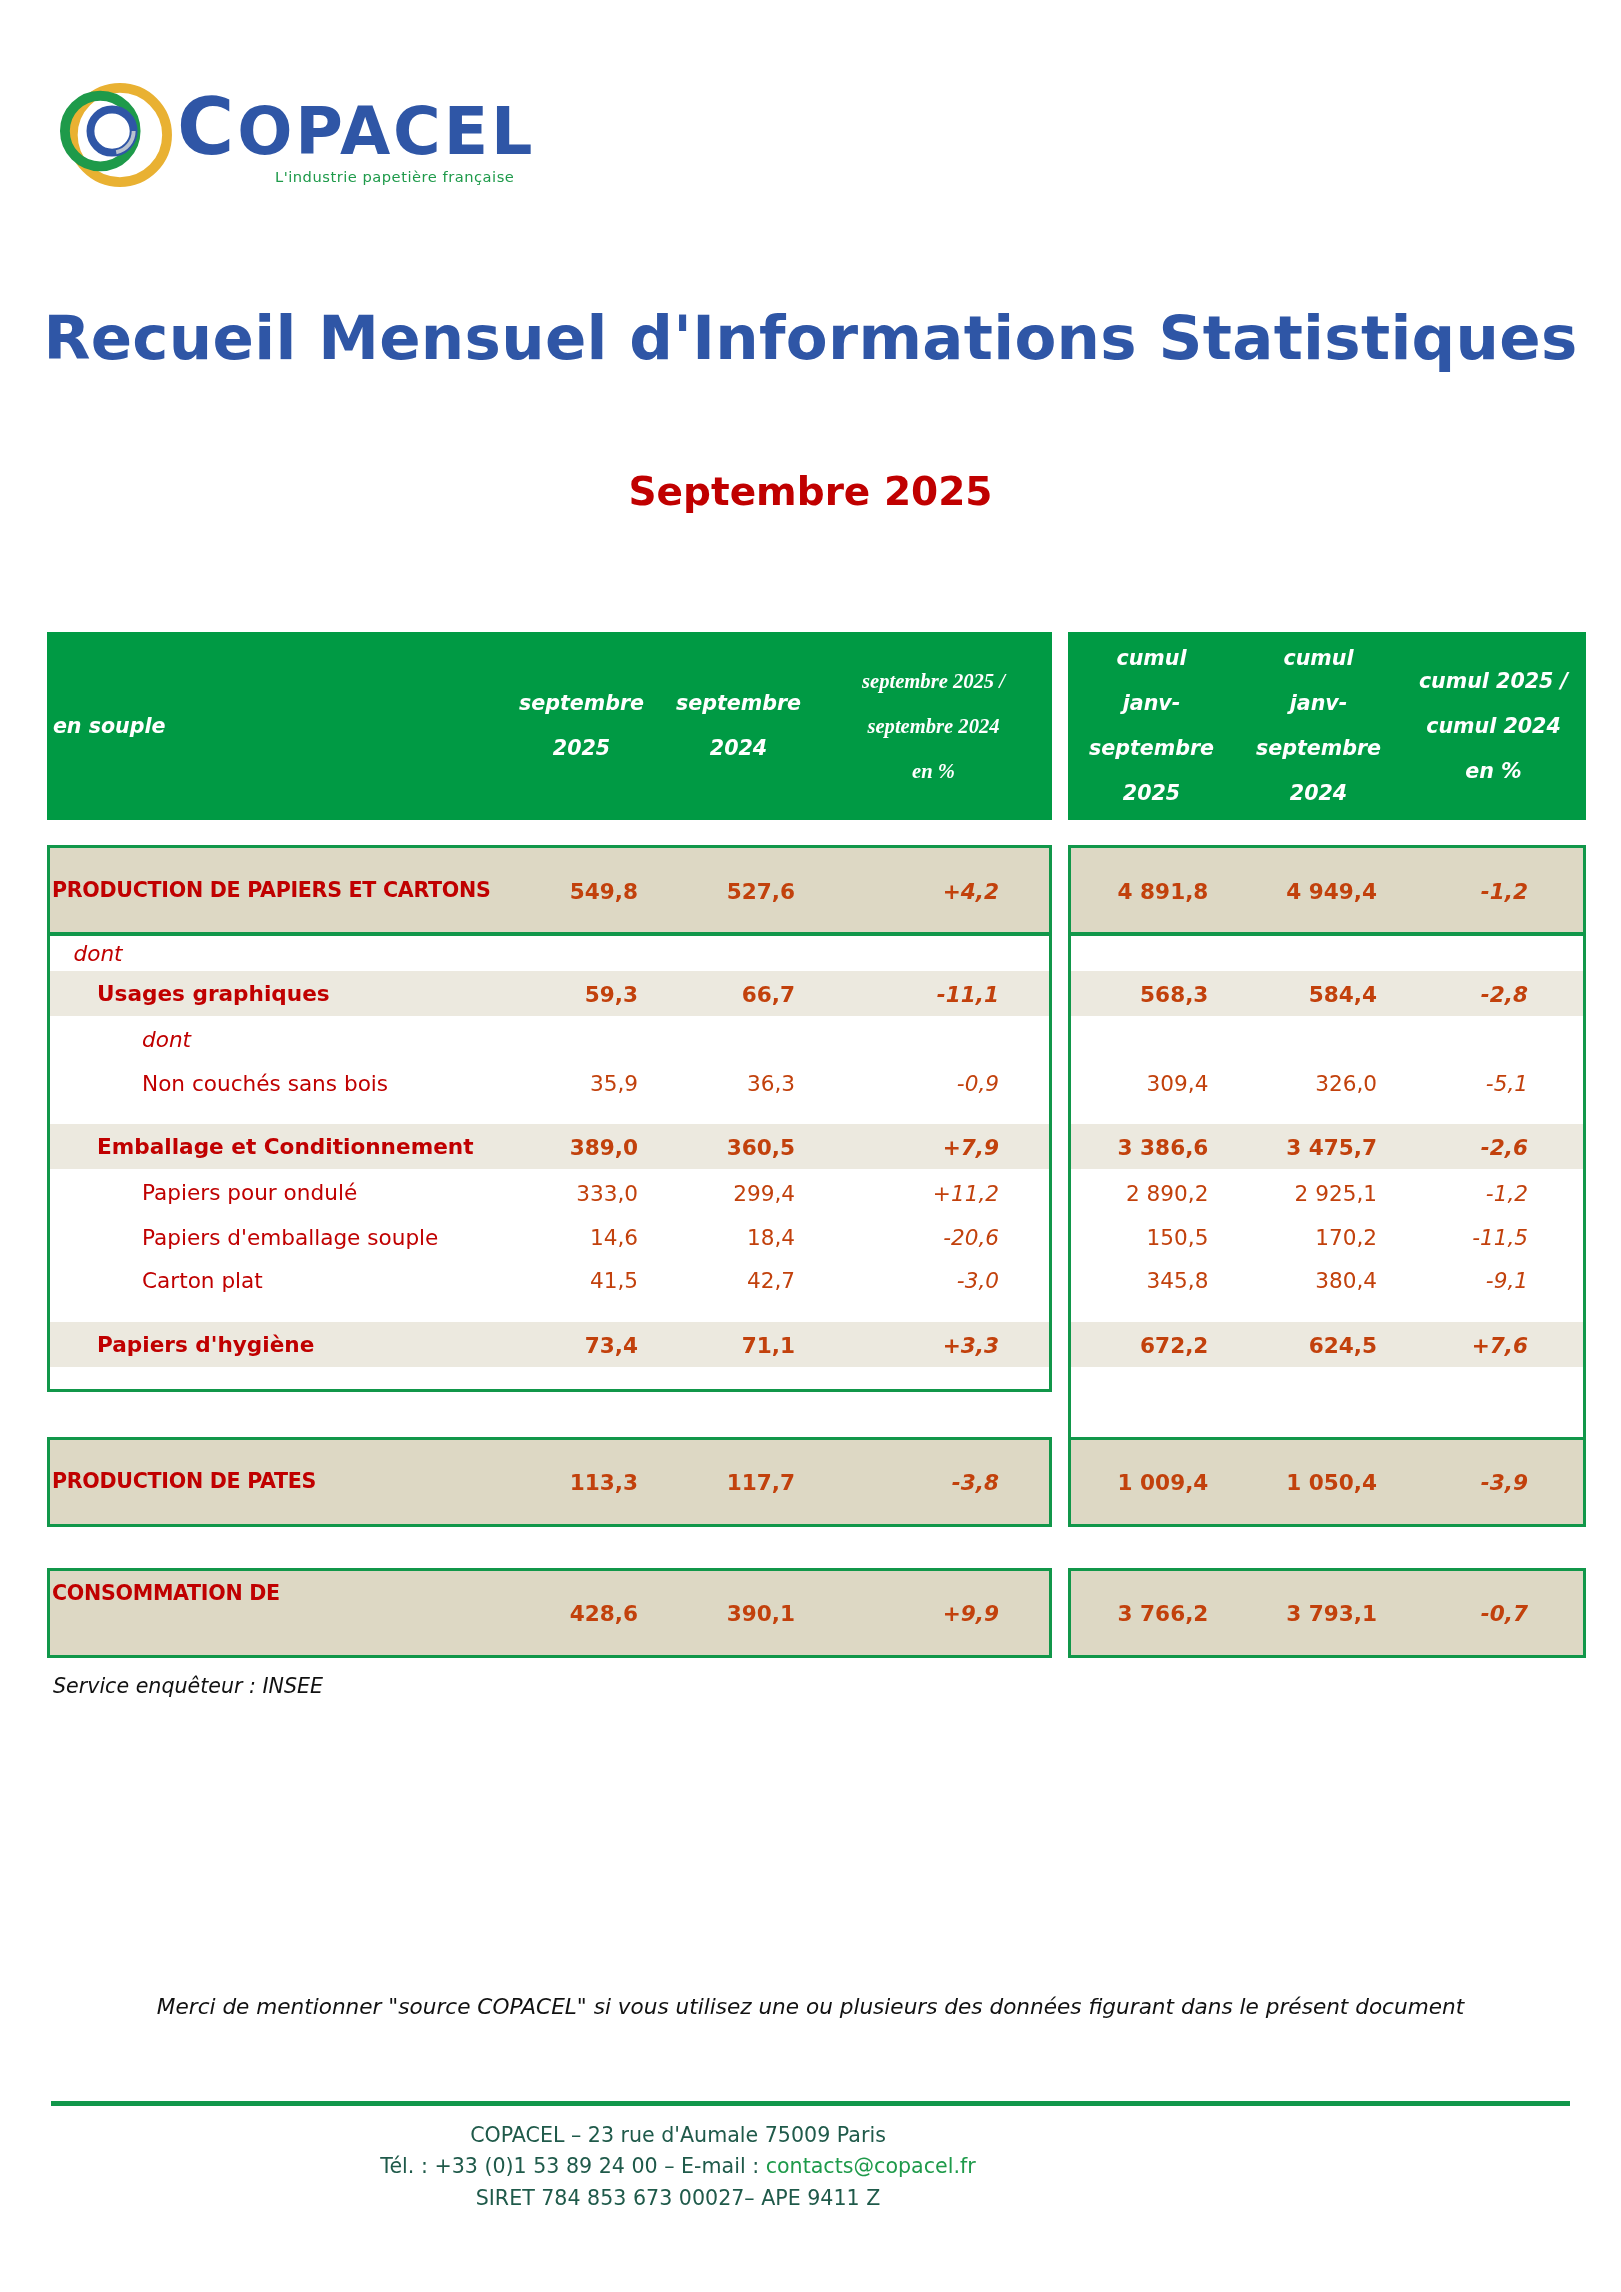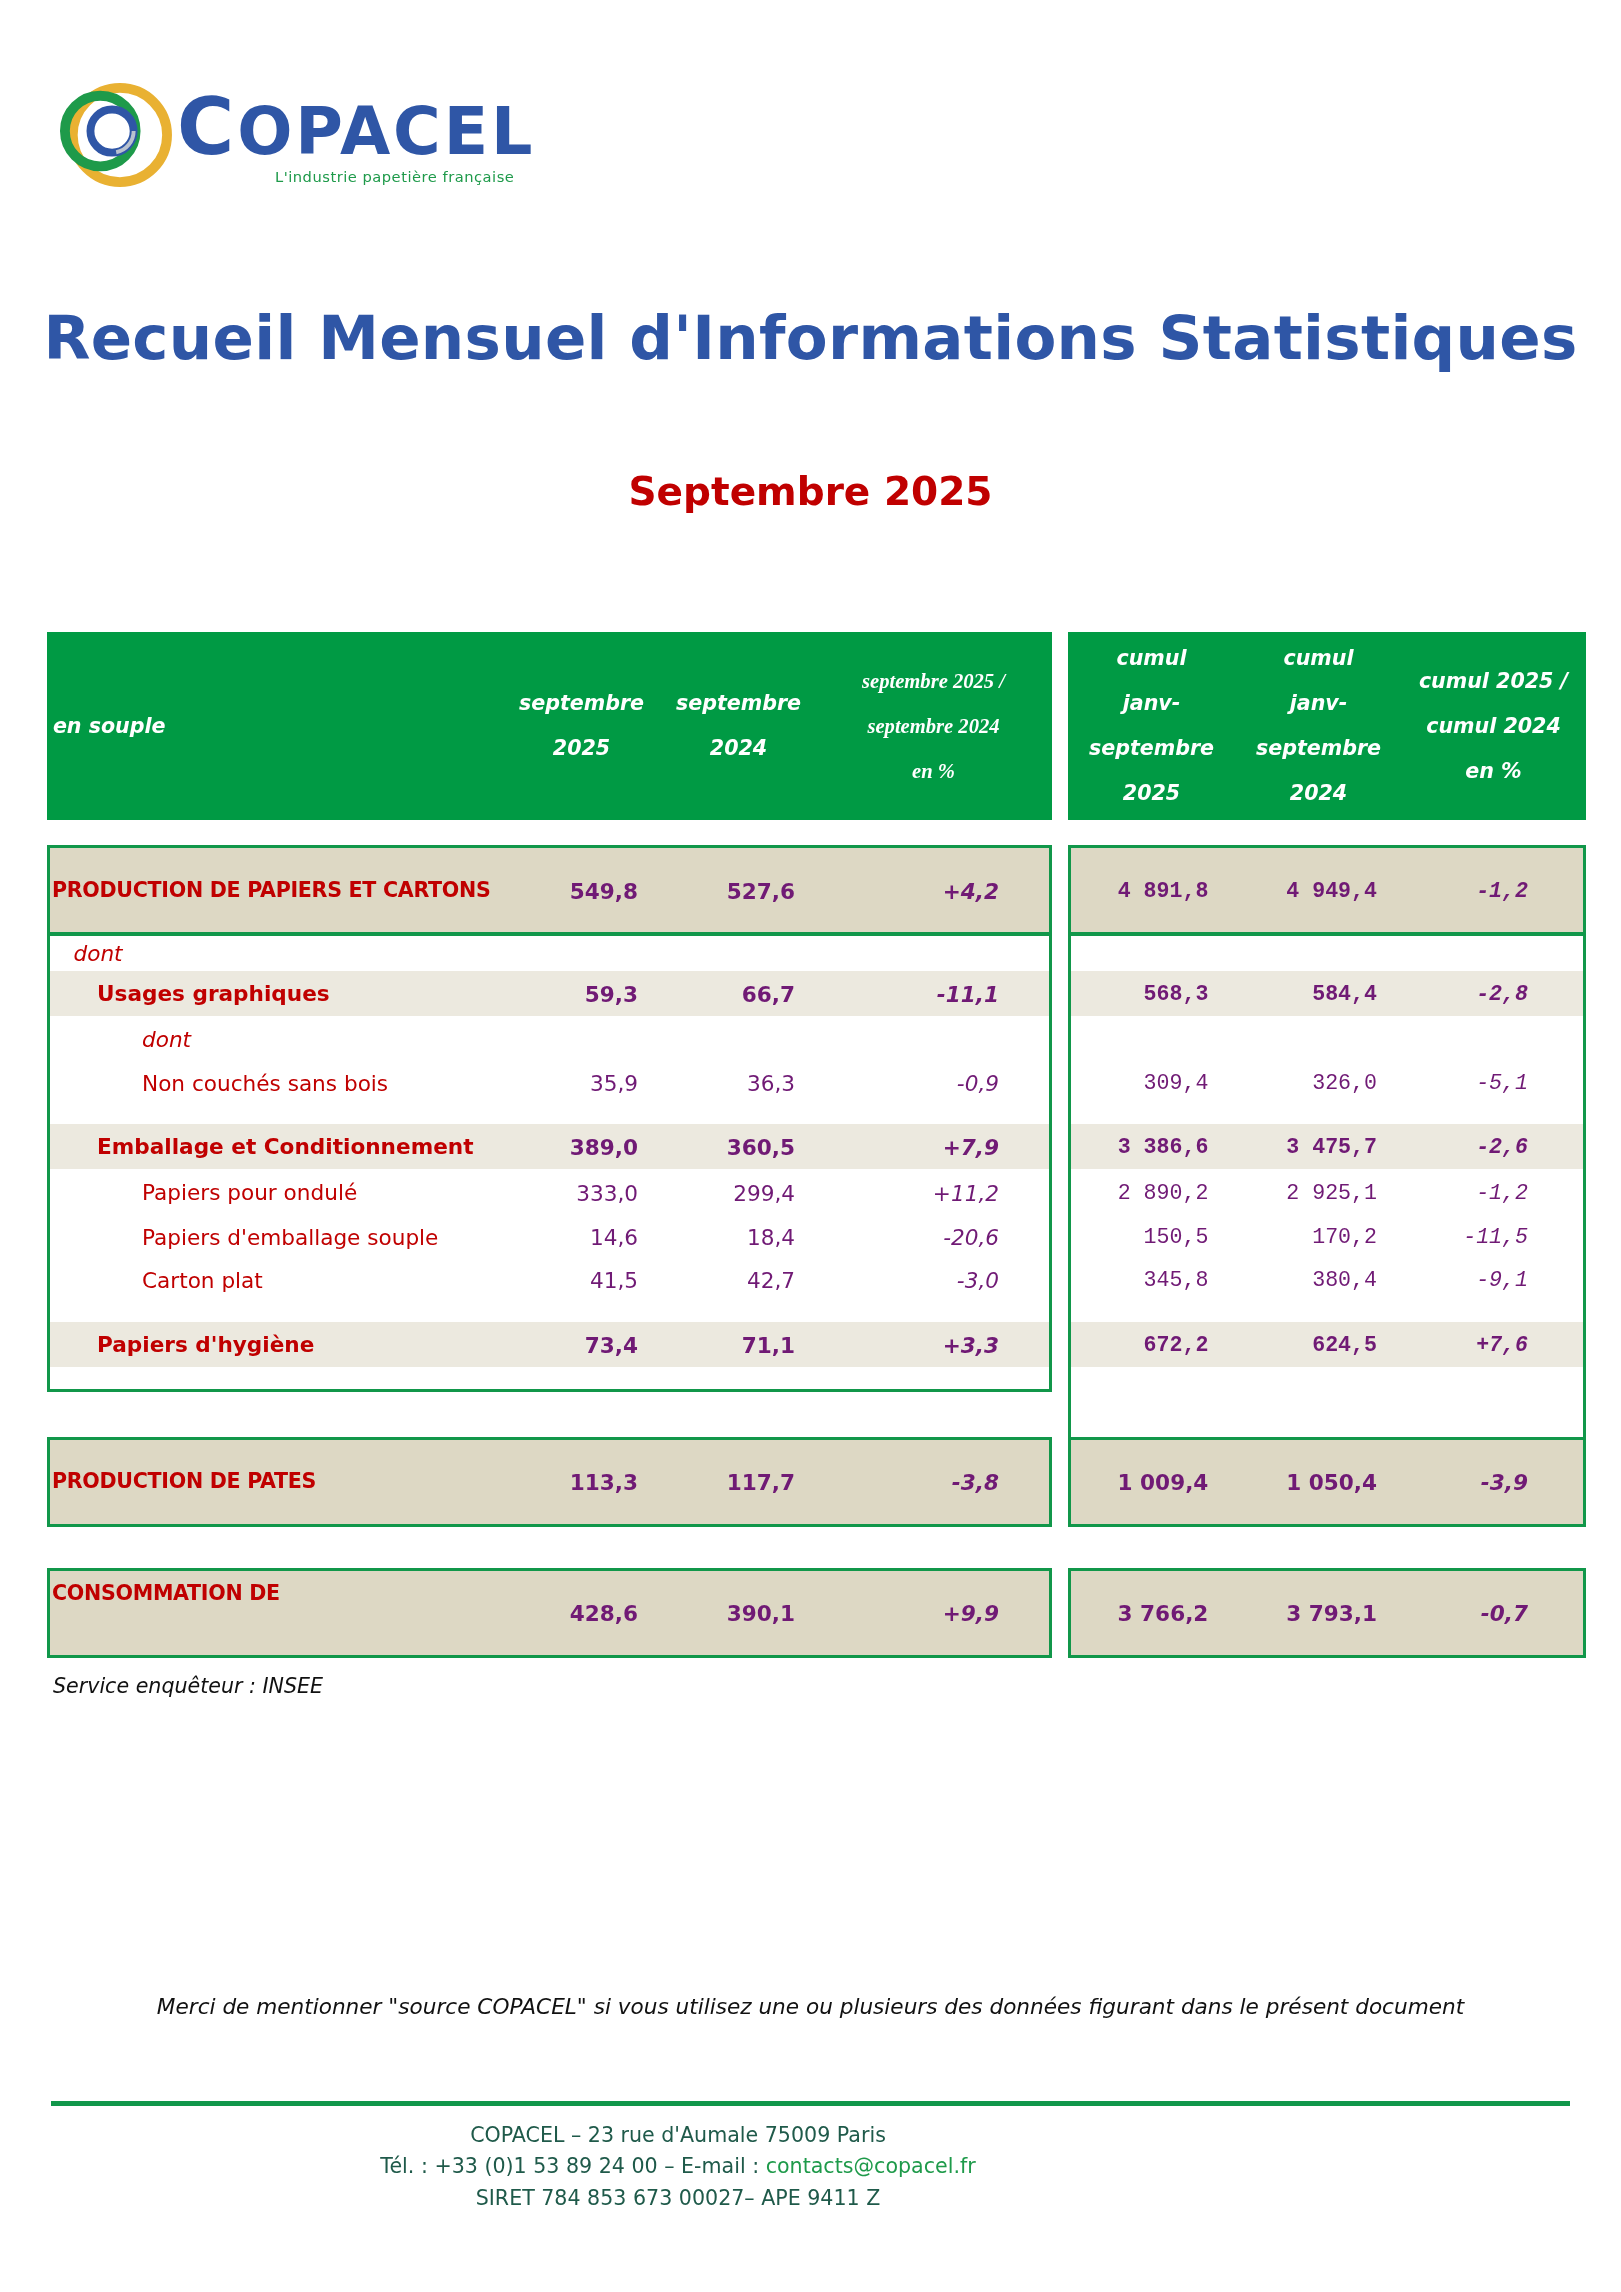--- a/index.html
+++ b/index.html
@@ -29,21 +29,21 @@
   .shade-dark { background: #ddd8c4; }
   .band { position: absolute; left: 0; right: 0; background: #ece9df; }
   .band.dark { background: #ddd8c4; }
   .sep { position: absolute; left: 0; right: 0; height: 3.9px; background: #11974a; }
 
   .row { position: absolute; height: 39px; display: flex; align-items: center; font-size: 21.6px; white-space: nowrap; }
   .lbl { color: #c00000; }
   .lbl.caps { font-weight: bold; font-size: 20.6px; letter-spacing: -0.3px; }
   .lbl.bold { font-weight: bold; }
   .lbl.ital { font-style: italic; }
-  .num { position: absolute; text-align: right; width: 157px; font-size: 21.6px; color: #701a75; white-space: nowrap; }
+  .num { position: absolute; text-align: right; width: 157px; font-size: 21.6px; color: #c2410c; white-space: nowrap; }
   .num.b { font-weight: bold; }
   .num.i { font-style: italic; }
 
   .service { position: absolute; left: 53px; top: 1674px; font-style: italic; font-size: 20.6px; color: #111; }
   .merci { position: absolute; left: 0; width: 1621px; top: 1994px; text-align: center; font-style: italic; font-size: 21.6px; color: #111; }
   .footer-line { position: absolute; left: 51px; width: 1519px; top: 2101px; height: 4.9px; background: #11974a; }
   .footer { position: absolute; left: 0; width: 1356px; text-align: center; font-size: 20.6px; color: #1f5a4a; }
   .footer .mail { color: #1e9a4a; }
 </style>
 </head>
@@ -169,21 +169,21 @@
   <div>
     <div class="row" style="left:47px; top:477px;">
         <span class="lbl bold">Papiers d'hygiène</span>
       </div>
     <div class="num b" style="left:431px; top:485px;">73,4</div>
     <div class="num b" style="left:588px; top:485px;">71,1</div>
     <div class="num b i" style="left:792px; top:485px;">+3,3</div>
   </div>
 </div>
 
-<div class="box right" style="top:845px; height:634px;font-family:Liberation Mono, monospace;">
+<div class="box right" style="top:845px; height:634px;">
   <div class="band dark" style="top:0; height:84px;"></div>
   <div class="sep" style="top:84px;"></div>
   <div class="band" style="top:123px; height:45px;"></div>
   <div class="band" style="top:276px; height:45px;"></div>
   <div class="band" style="top:474px; height:45px;"></div>
 
   <div class="num b" style="left:-19.6px; top:31px;">4 891,8</div>
   <div class="num b" style="left:149px; top:31px;">4 949,4</div>
   <div class="num b i" style="left:300px; top:31px;">-1,2</div>
 

